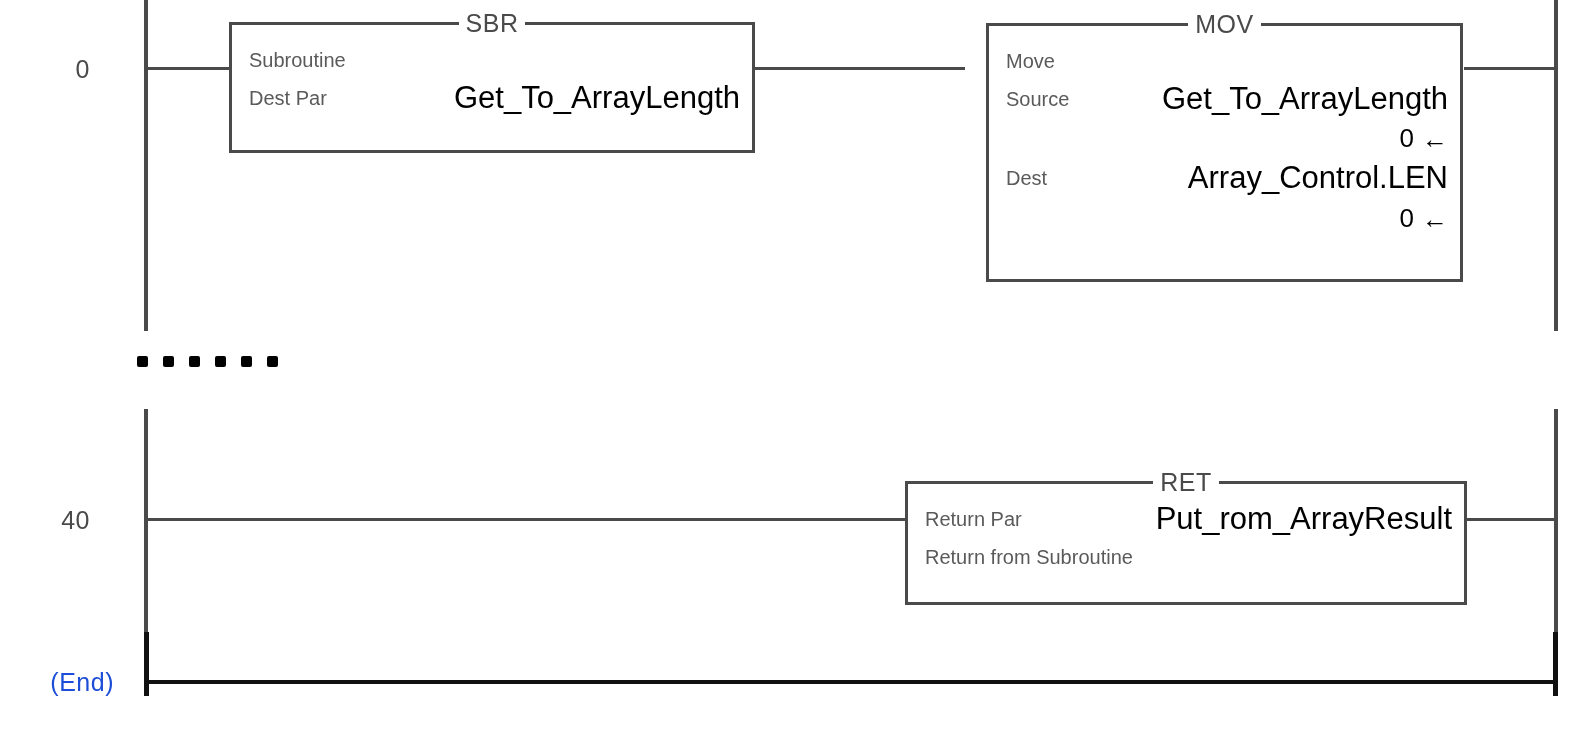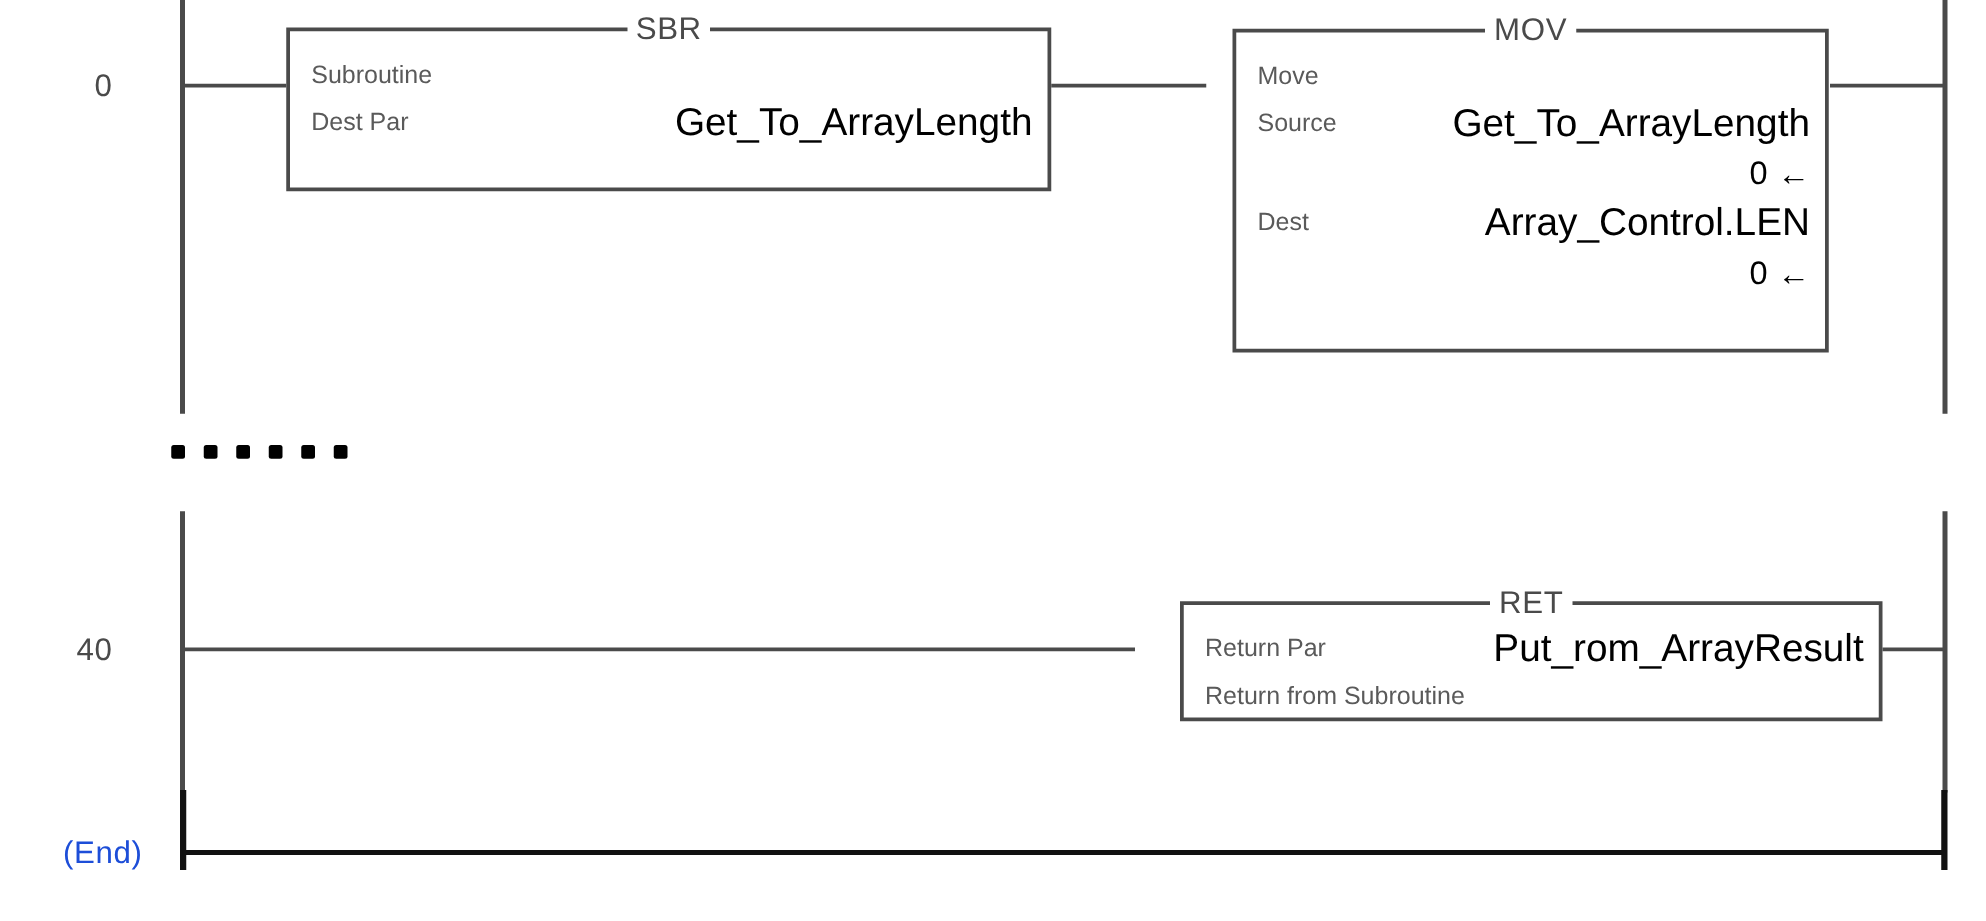--- a/index.html
+++ b/index.html
@@ -133,21 +133,21 @@
   <div class="rail" style="left:1554px; top:0px; width:4px; height:331px;"></div>
 
   <div class="rung-label" style="left:20px; top:55px; width:70px;">0</div>
 
   <div class="wire" style="left:146px; top:67px; width:86px;"></div>
 
   <div class="wire" style="left:752px; top:67px; width:213px;"></div>
 
   <div class="wire" style="left:1464px; top:67px; width:92px;"></div>
 
-  <div class="block" style="left:229px; top:22px; width:612px; height:131px;">
+  <div class="block" style="left:229px; top:22px; width:526px; height:131px;">
     <div class="block-title">
       <span>SBR</span>
     </div>
     <div class="block-body">
       <div class="op-row">
         <span class="op-label">Subroutine</span>
       </div>
       <div class="op-row">
         <span class="op-label">Dest Par</span>
         <span class="op-value">Get_To_ArrayLength</span>
@@ -196,21 +196,21 @@
   <div class="rail" style="left:1554px; top:409px; width:4px; height:225px;"></div>
 
   <div class="rail dark" style="left:1553px; top:632px; width:5px; height:64px;"></div>
 
   <div class="rung-label" style="left:10px; top:506px; width:80px;">40</div>
 
   <div class="wire" style="left:146px; top:518px; width:762px;"></div>
 
   <div class="wire" style="left:1464px; top:518px; width:92px;"></div>
 
-  <div class="block" style="left:905px; top:481px; width:562px; height:96px;margin-left:39px;">
+  <div class="block" style="left:905px; top:481px; width:562px; height:124px;">
     <div class="block-title">
       <span>RET</span>
     </div>
     <div class="block-body">
       <div class="op-row">
         <span class="op-label">Return Par</span>
         <span class="op-value">Put_rom_ArrayResult</span>
       </div>
       <div class="op-row">
         <span class="op-label">Return from Subroutine</span>

